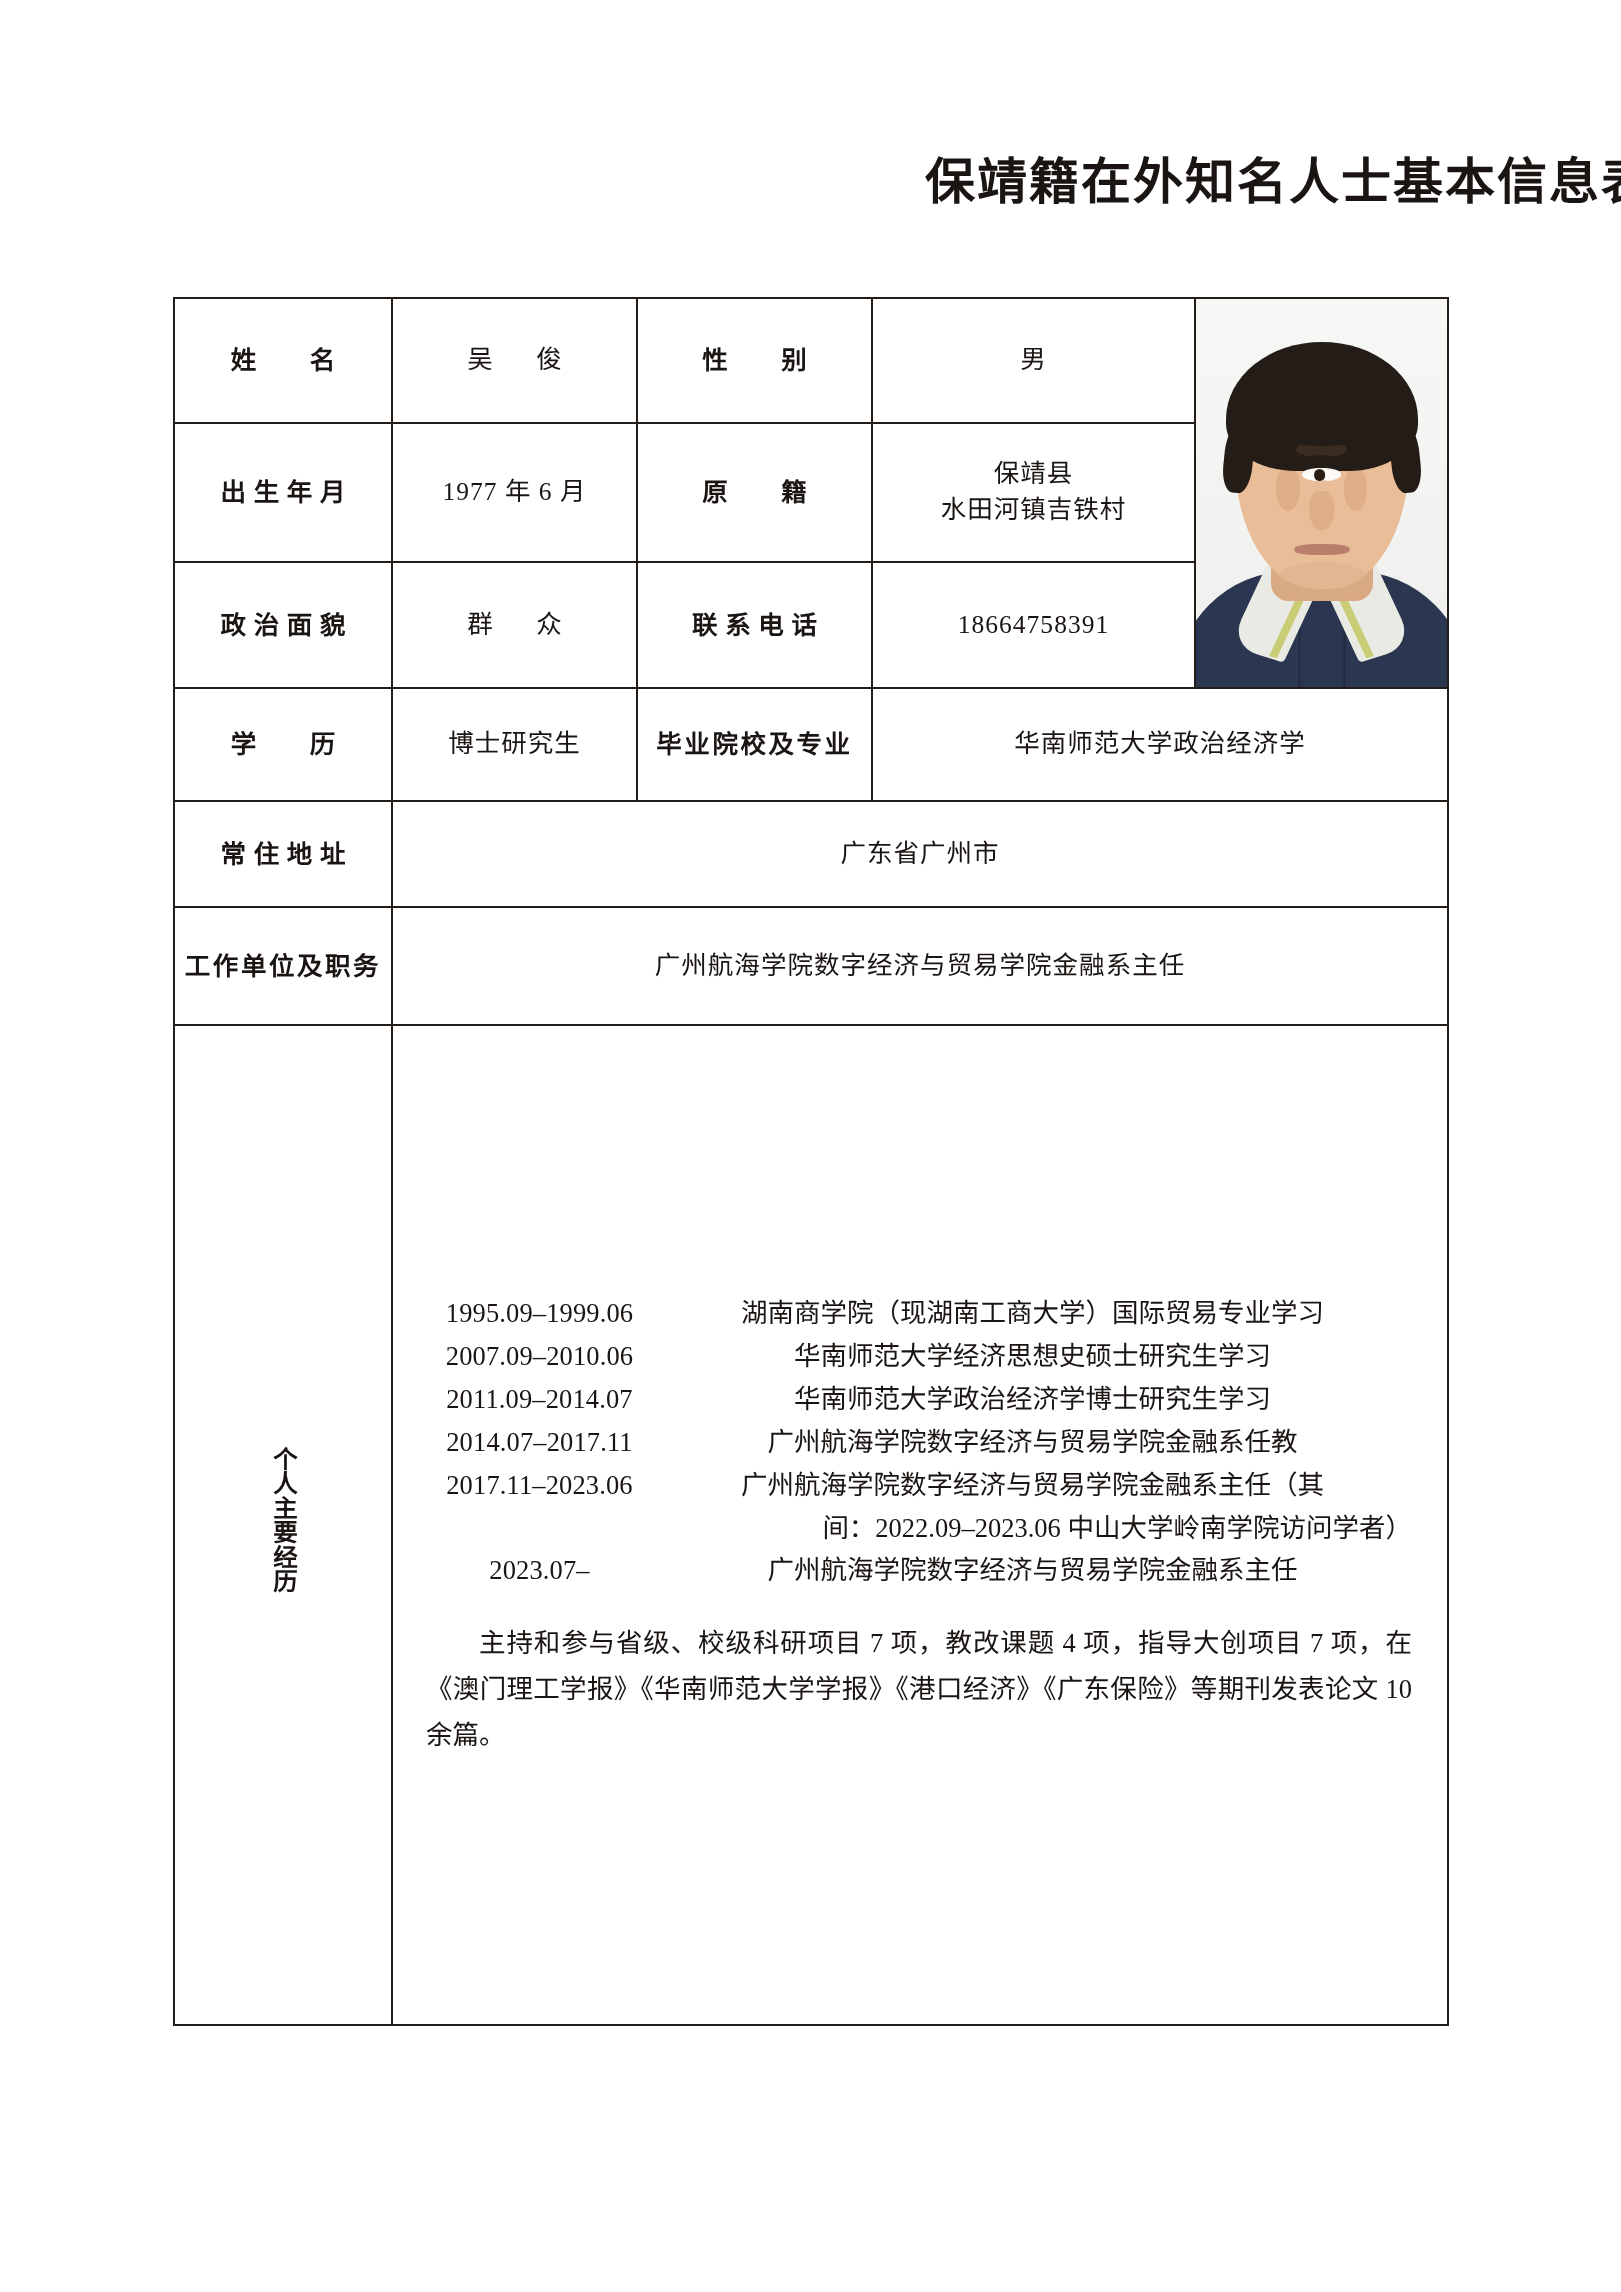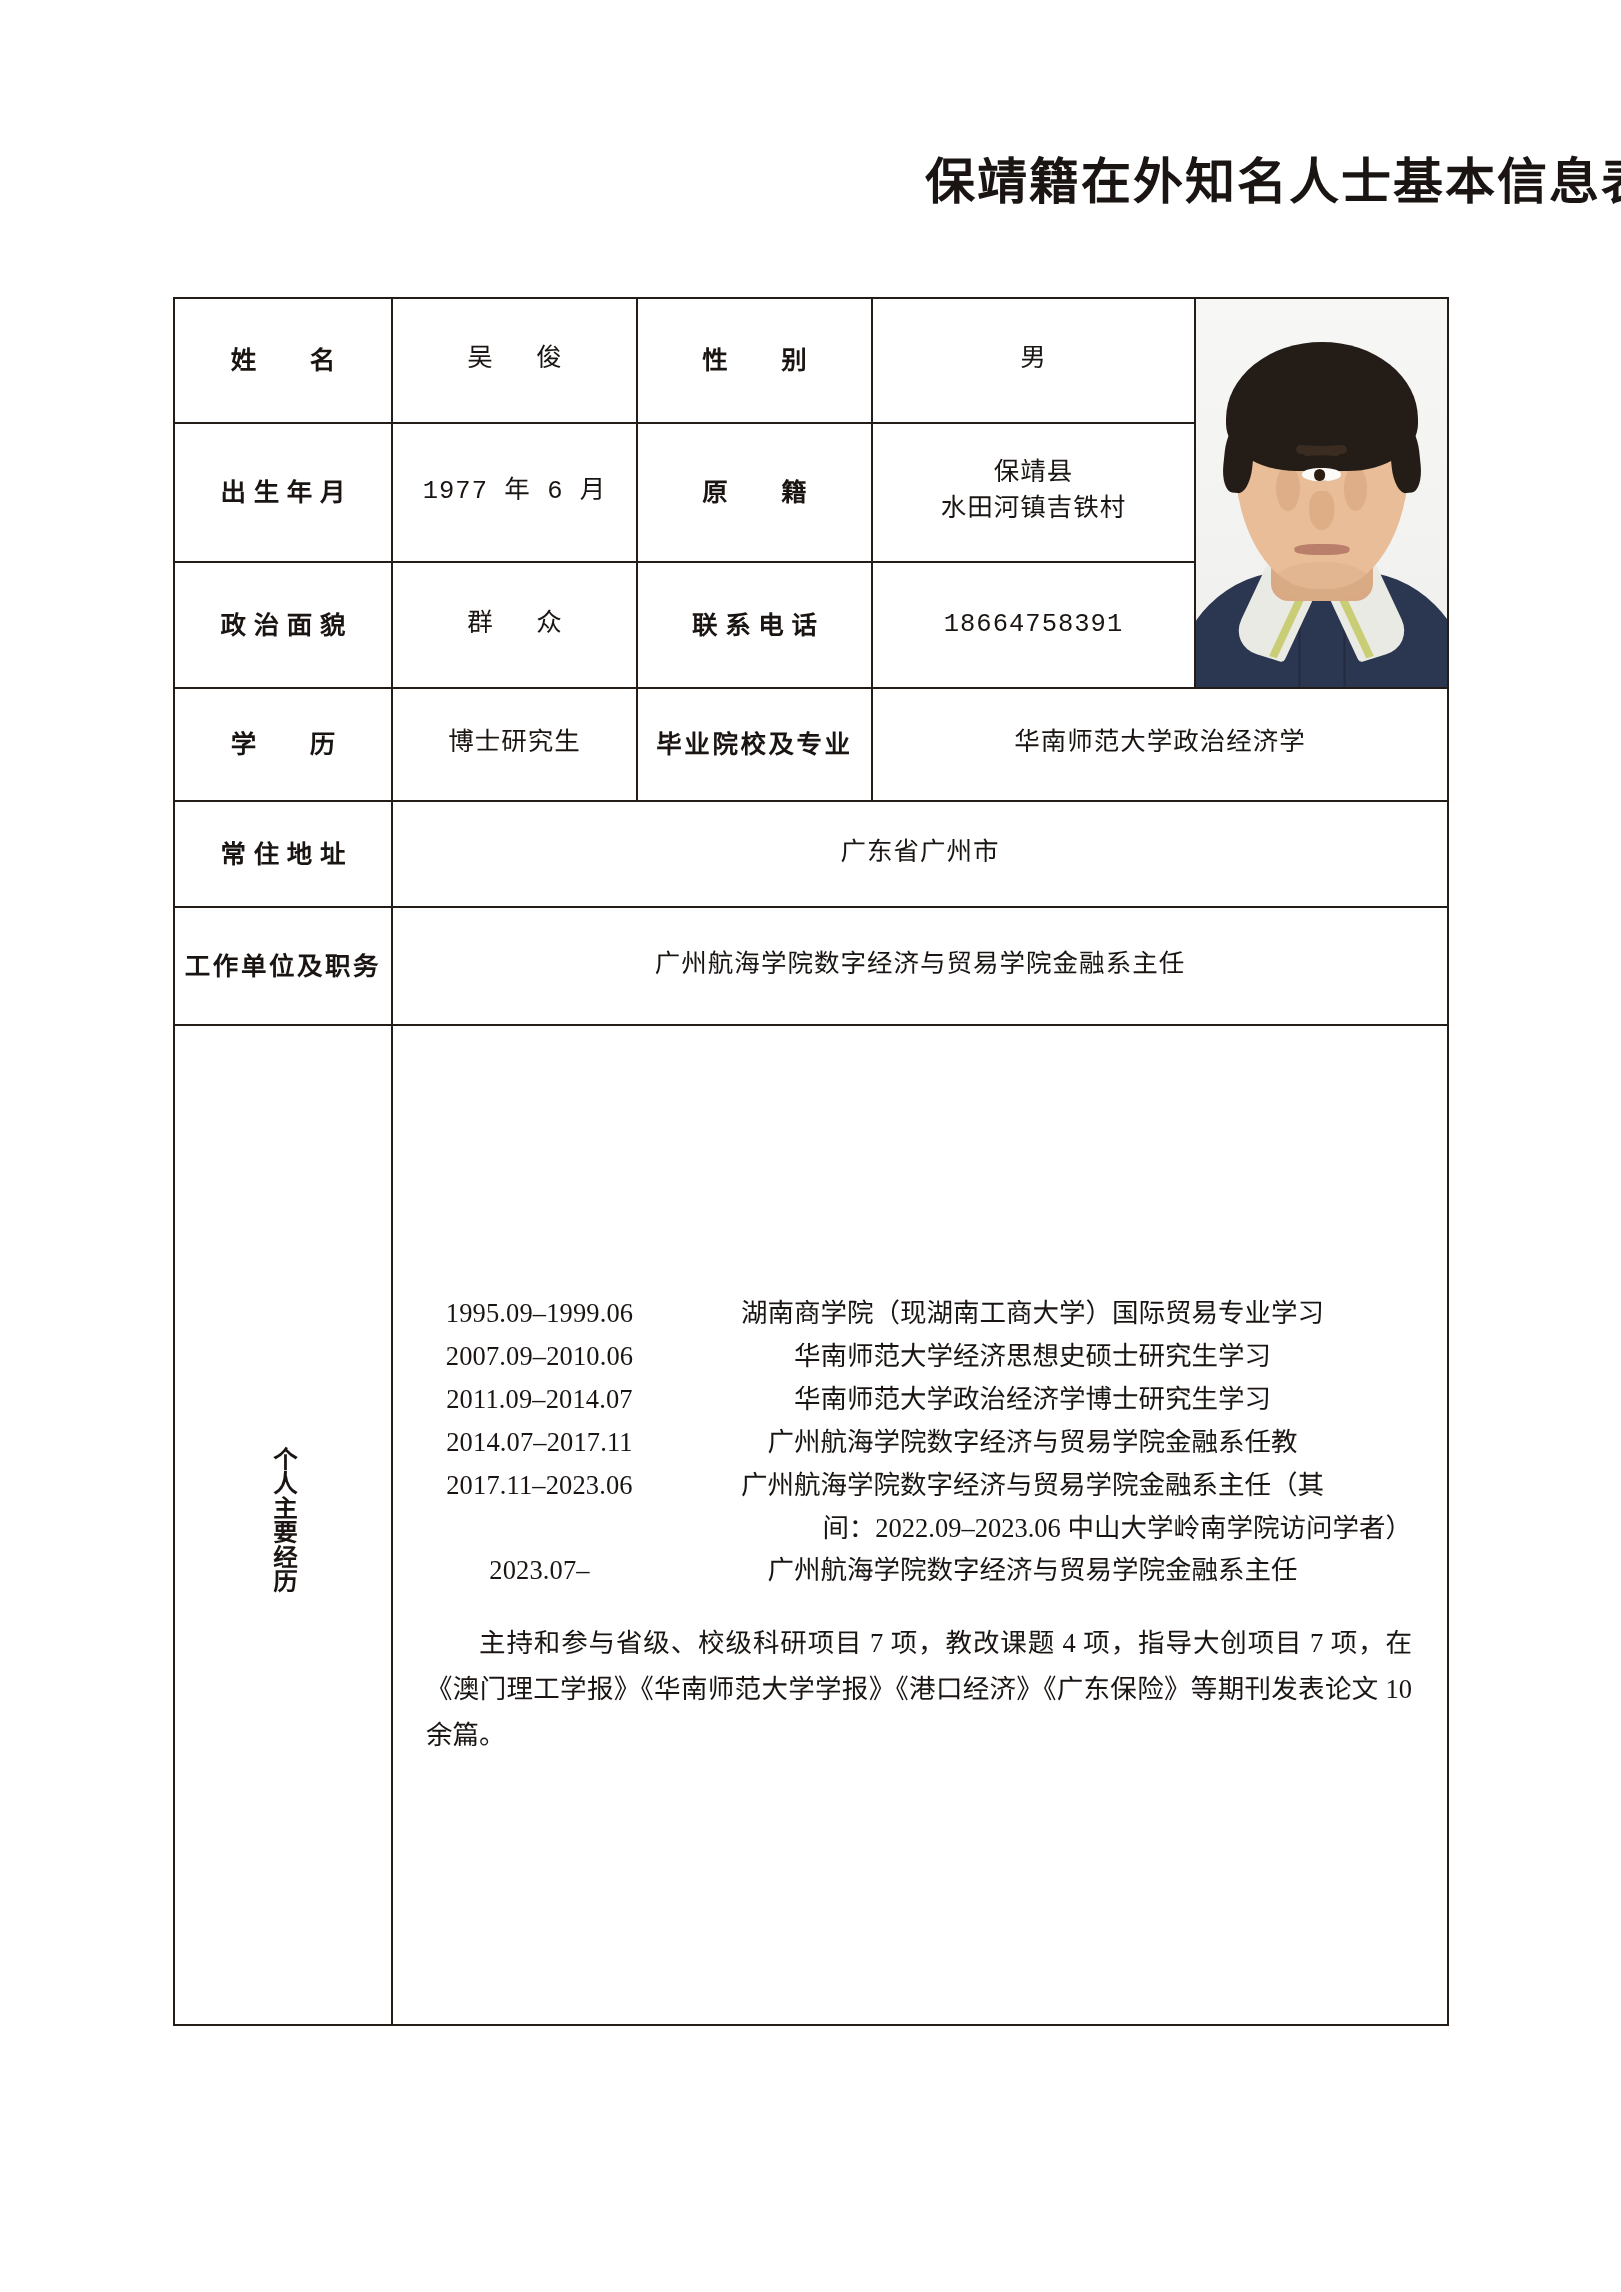--- a/index.html
+++ b/index.html
@@ -59,21 +59,21 @@
     line-height: 1.45;
     color: #1a1512;
   }
   .lbl {
     font-weight: bold;
     letter-spacing: 0.10em;
     font-family: "Liberation Sans", "DejaVu Sans", sans-serif;
     font-size: 24.5px;
   }
   .val {
-    font-family: Liberation Mono, monospace;
+    font-family: Liberation Serif, serif;
     font-size: 25.5px;
     letter-spacing: 0.04em;
     border-radius: 11px;
   }
   .val-spaced {
     letter-spacing: 0.35em;
     text-indent: 0.35em;
   }
   .lbl-wide {
     letter-spacing: 0.55em;

